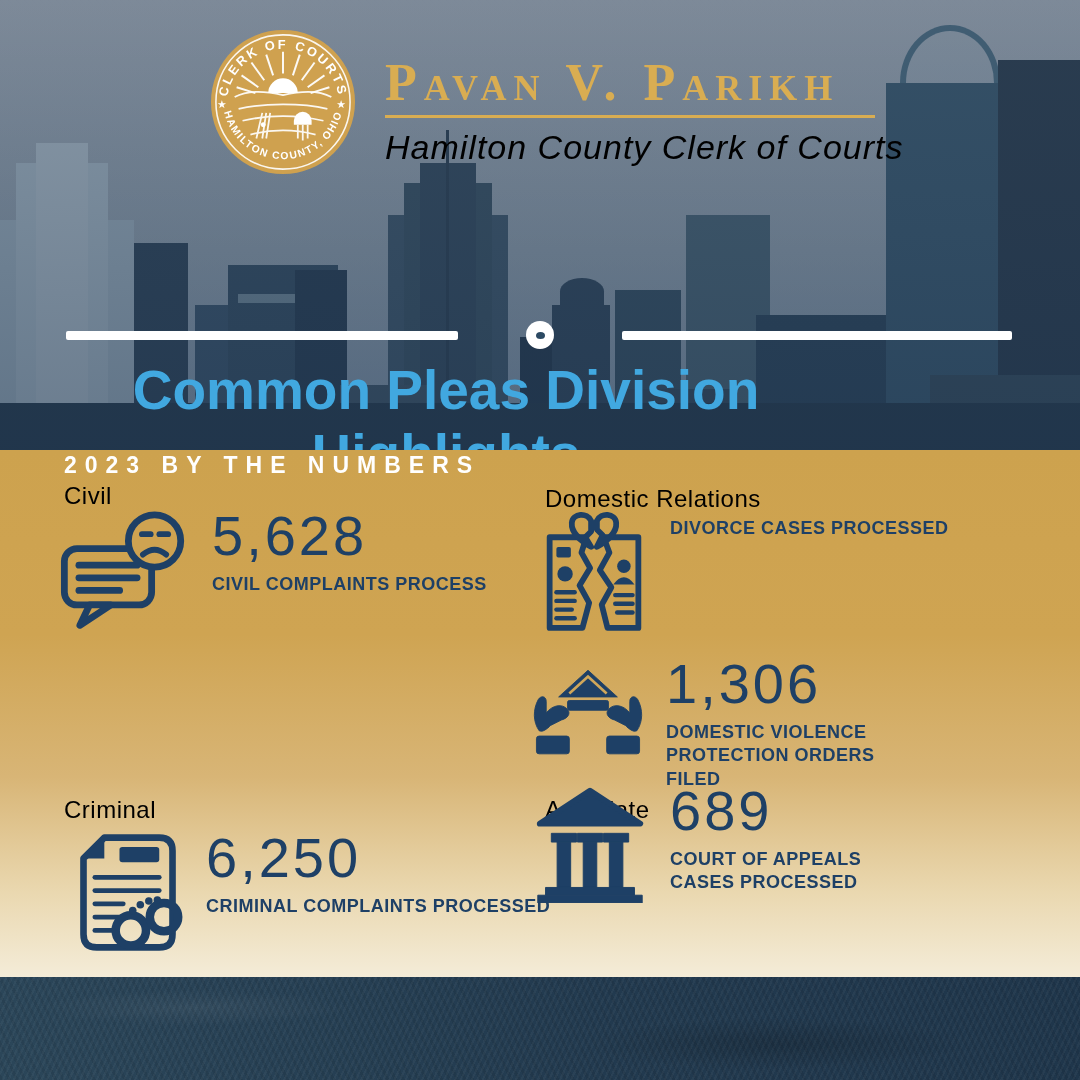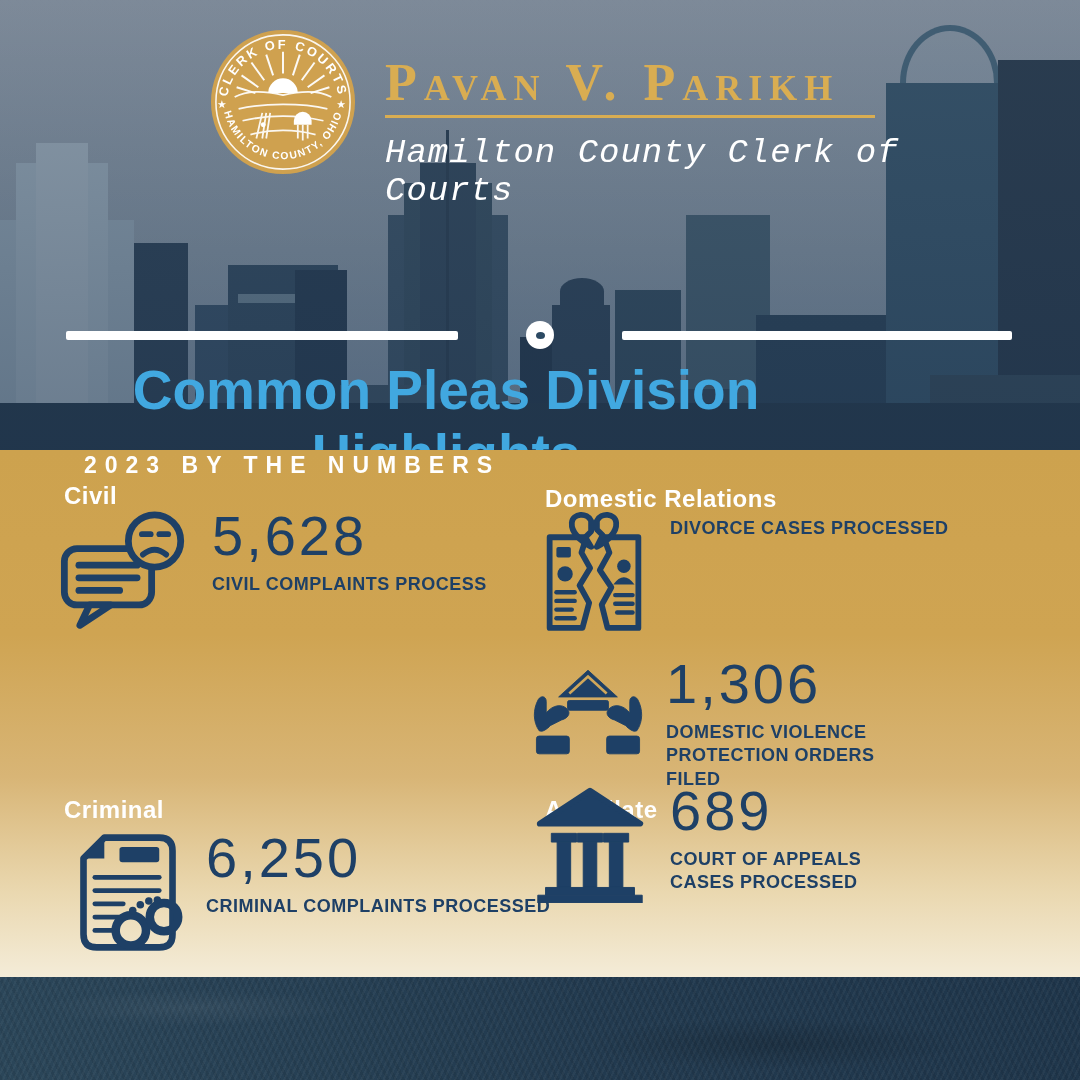--- a/index.html
+++ b/index.html
@@ -19,38 +19,38 @@
     border:6px solid #3d5d73;border-bottom:none;border-radius:50% 50% 0 0/100% 100% 0 0;
     background:rgba(130,150,165,.18);}
   .dome{position:absolute;bottom:150px;left:560px;width:44px;height:27px;border-radius:50% 50% 0 0;background:#263c52;}
   .tint{position:absolute;inset:0;background:linear-gradient(180deg,rgba(80,98,116,.22),rgba(38,60,86,.42));}
   
   .seal{position:absolute;left:209px;top:28px;width:148px;height:148px;}
   .namewrap{position:absolute;left:385px;top:56px;width:520px;}
   .name{font-family:"Liberation Serif",serif;font-variant:small-caps;font-weight:700;
     font-size:52px;letter-spacing:7px;color:#d9ad52;line-height:1.05;}
   .rule{margin-top:4px;width:490px;height:3px;background:#d9ad52;}
-  .subtitle{font-family:Liberation Mono, monospace;font-style:italic;font-size:34px;
-    color:#ffffff;margin-top:16px;letter-spacing:1px;}
+  .subtitle{font-family:Liberation Sans, sans-serif;font-style:italic;font-size:34px;
+    color:#000000;margin-top:10px;letter-spacing:1px;}
   
   .report{position:absolute;top:218px;left:0;width:1080px;text-align:center;
     font-size:66px;font-weight:700;color:#41a8e0;letter-spacing:2px;}
   .divider{position:absolute;top:320px;left:0;width:1080px;height:30px;}
   .divider .bar{position:absolute;top:11px;height:9px;background:#fff;border-radius:2px;}
   .divider .bar.l{left:66px;width:392px;}
   .divider .bar.r{left:622px;width:390px;}
   .divider .dot{position:absolute;left:526px;top:1px;width:28px;height:28px;border-radius:50%;background:#fff;}
   .divider .dot::after{content:"";position:absolute;left:10px;top:11px;width:9px;height:7px;border-radius:50%;background:#2c4a63;}
   .highlights{position:absolute;top:358px;left:0;width:892px;text-align:center;
     font-size:55px;font-weight:700;color:#41a8e0;letter-spacing:0px;}
   
   .gold{position:absolute;top:450px;left:0;width:1080px;height:527px;
     background:linear-gradient(180deg,#cda24e 0%,#cfa452 35%,#d8b576 62%,#ead8b0 84%,#f4ecd8 100%);}
-  .sec-heading{position:absolute;left:64px;top:452px;color:#fff;font-size:23px;font-weight:700;letter-spacing:8px;margin-left:20px;}
-  .group-label{position:absolute;color:#ffffff;font-size:24px;font-weight:700;letter-spacing:.5px;}
+  .sec-heading{position:absolute;left:64px;top:452px;color:#fff;font-size:23px;font-weight:700;letter-spacing:8px;}
+  .group-label{position:absolute;color:#000000;font-size:24px;font-weight:400;letter-spacing:.5px;}
   #lbl-civil{left:64px;top:482px;}
   #lbl-dr{left:545px;top:485px;}
   #lbl-criminal{left:64px;top:796px;}
   #lbl-appellate{left:545px;top:796px;}
   .stat{position:absolute;display:flex;align-items:flex-start;gap:22px;}
   .stat .num{font-size:56px;font-weight:400;color:#1e4066;letter-spacing:3px;line-height:1;}
   .stat .lbl{font-size:18px;font-weight:700;color:#1e4066;letter-spacing:.5px;margin-top:9px;line-height:1.3;white-space:nowrap;}
   .stat .lbl.wrap{white-space:normal;max-width:255px;}
   #stat-civil-1{left:58px;top:508px;}
   #stat-dr-1{left:540px;top:508px;}

